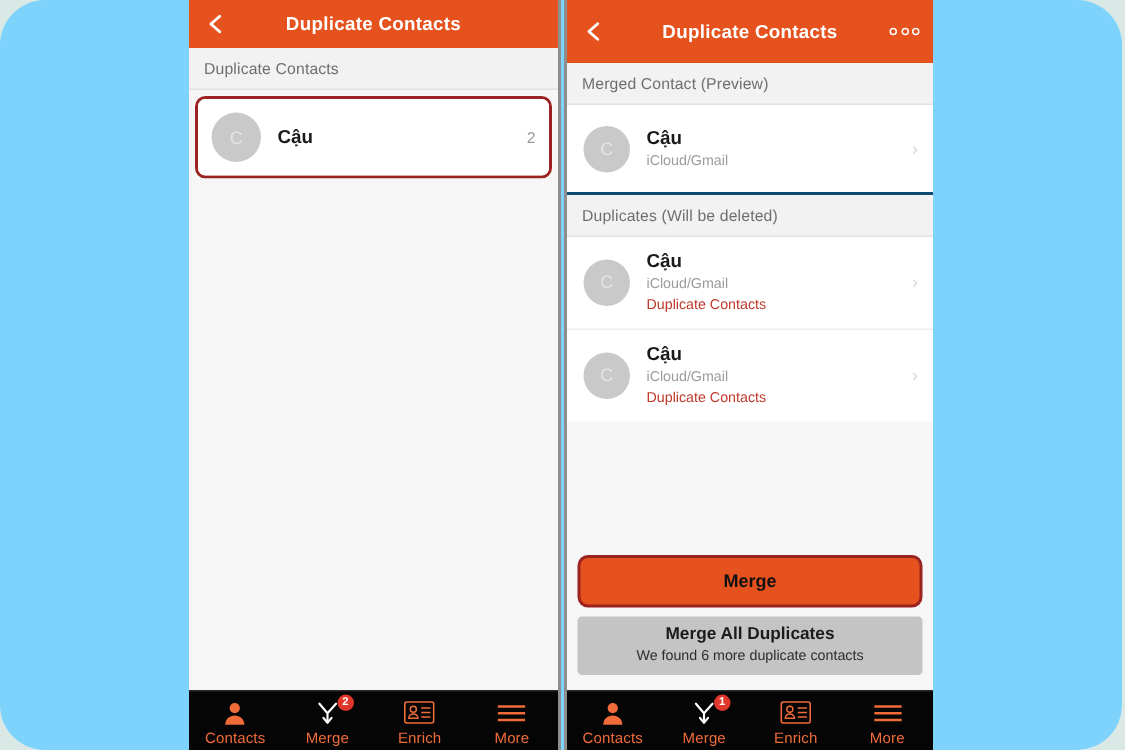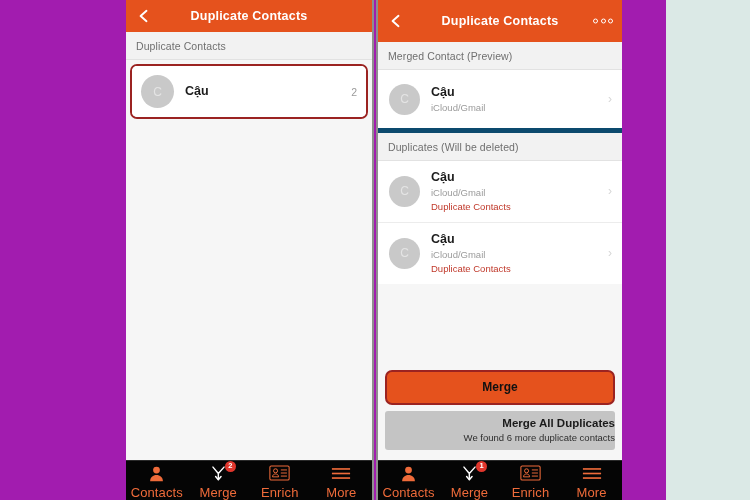--- a/index.html
+++ b/index.html
@@ -4,22 +4,23 @@
 <style>
   * { box-sizing: border-box; margin: 0; padding: 0; }
   html, body {
     width: 750px; height: 500px;
     background: #dbe9e6;
     font-family: "Liberation Sans", sans-serif;
     overflow: hidden;
   }
   .stage {
     position: relative;
-    width: 666px; height: 500px;
-    background: #a21caf;
+    width: 748px; height: 500px;
+    background: #7dd3fc;
+    border-radius: 30px;
   }
 
   
   .phone {
     position: absolute;
     top: 0;
     height: 500px;
     background: #ffffff;
     overflow: hidden;
     display: flex;
@@ -175,21 +176,21 @@
     font-size: 12px;
     font-weight: bold;
     text-align: center;
     padding: 8px 0 9px 0;
     margin-bottom: 6px;
   }
   .btn-mergeall {
     width: 100%;
     background: #c4c4c4;
     border-radius: 3px;
-    text-align: right;
+    text-align: center;
     padding: 5px 0 6px 0;
   }
   .btn-mergeall .l1 {
     font-size: 11.5px;
     font-weight: bold;
     color: #1b1b1b;
     line-height: 1.25;
   }
   .btn-mergeall .l2 {
     font-size: 9.5px;
@@ -217,21 +218,21 @@
     padding-top: 2px;
   }
   .tab .ticon {
     height: 19px;
     display: flex;
     align-items: center;
     justify-content: center;
     position: relative;
   }
   .tab .tlabel {
-    font-size: 13px;
+    font-size: 10px;
     color: #ef6b3a;
     margin-top: 2px;
     letter-spacing: .1px;
   }
   .badge {
     position: absolute;
     top: -3px;
     right: -9px;
     min-width: 11px;
     height: 11px;
@@ -352,21 +353,21 @@
         <div class="contact-row" style="min-height:58px;">
           <div class="avatar">C</div>
           <div class="row-text">
             <div class="row-title">Cậu</div>
             <div class="row-sub">iCloud/Gmail</div>
           </div>
           <div class="row-chevron">›</div>
         </div>
       </div>
 
-      <div class="section-header" style="border-top:5px solid #0c4a6e;">Duplicates (Will be deleted)</div>
+      <div class="section-header" style="border-top:2px solid #0c4a6e;">Duplicates (Will be deleted)</div>
 
       <div class="list-block">
         <div class="contact-row">
           <div class="avatar">C</div>
           <div class="row-text">
             <div class="row-title">Cậu</div>
             <div class="row-sub">iCloud/Gmail</div>
             <div class="row-tag">Duplicate Contacts</div>
           </div>
           <div class="row-chevron">›</div>

